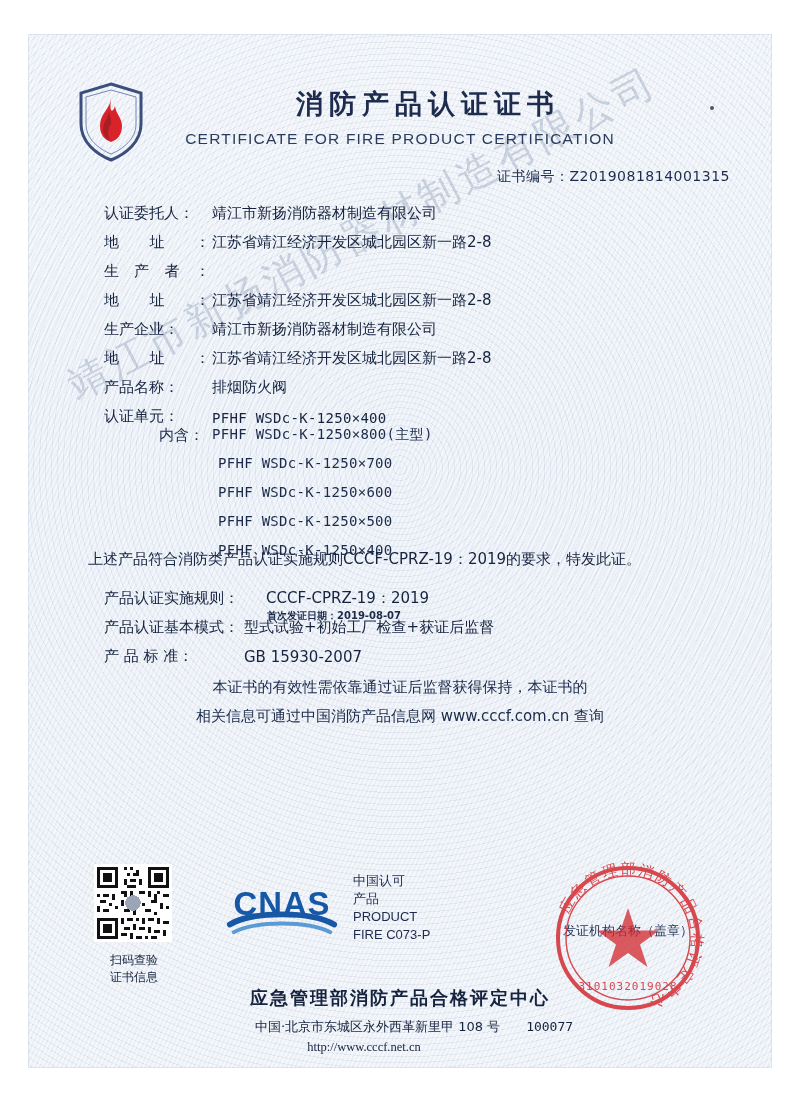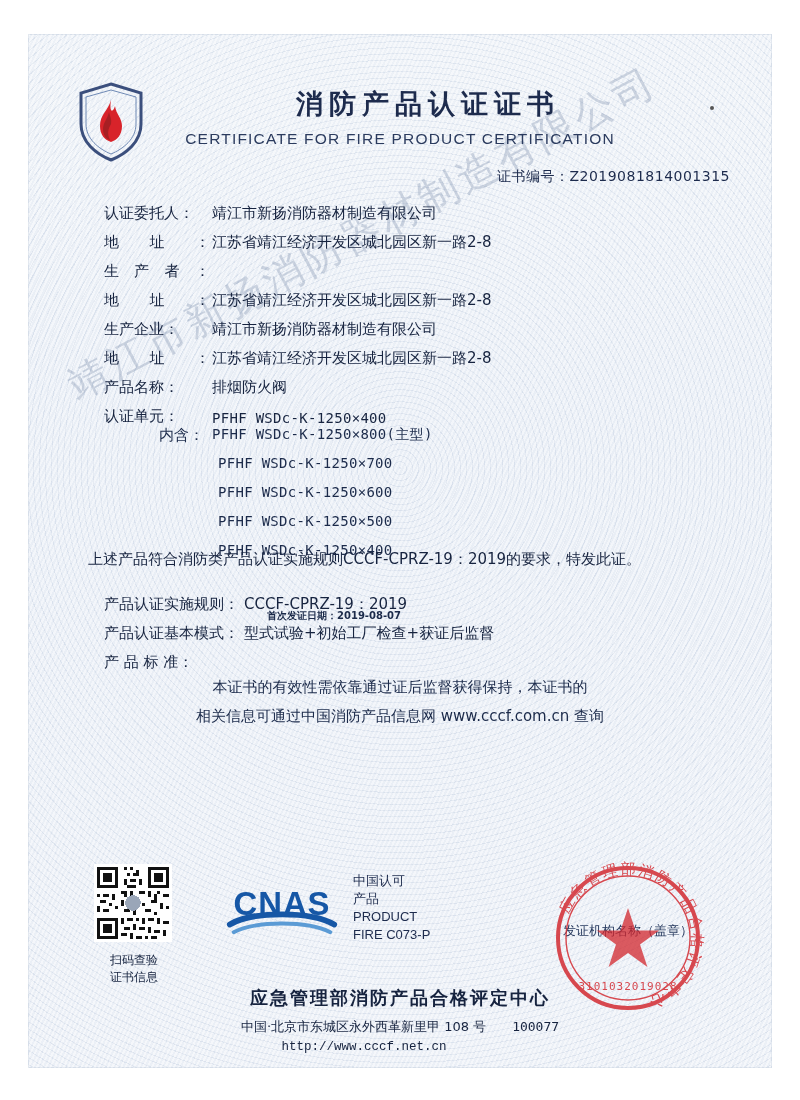--- a/index.html
+++ b/index.html
@@ -277,31 +277,32 @@
   }
   .addr {
     position: absolute;
     top: 984px;
     left: 0;
     width: 744px;
     text-align: center;
     font-size: 13px;
     color: #16233f;
     font-family: "DejaVu Sans", sans-serif;
+    padding-left: 14px;
   }
   .addr .zip { display:inline-block; margin-left: 26px; font-family: "DejaVu Sans Mono", monospace;}
   .site {
     position: absolute;
     top: 1006px;
     left: 0;
     width: 672px;
     text-align: center;
     font-size: 12.5px;
     color: #16233f;
-    font-family: Liberation Mono, monospace;
+    font-family: Liberation Serif, serif;
   }
 </style>
 </head>
 <body>
 
 <div class="sheet">
 
   <div class="watermark">靖江市新扬消防器材制造有限公司</div>
 
   <div class="inner">
@@ -382,30 +383,31 @@
 
       <div class="sub-row">
         <div class="lbl"><span>内含</span><span class="colon">：</span></div>
         <div class="sub-val">PFHF  WSDc-K-1250×800(主型)</div>
       </div>
       <div class="indent-val">PFHF  WSDc-K-1250×700</div>
       <div class="indent-val">PFHF  WSDc-K-1250×600</div>
       <div class="indent-val">PFHF  WSDc-K-1250×500</div>
       <div class="indent-val">PFHF  WSDc-K-1250×400</div>
 
-      <div class="row" style="margin-top:14px;">
+      <div class="row" style="margin-top:8px;gap:22px;">
         <div class="lbl" style="width:140px;flex:0 0 140px;"><span>产品认证实施规则</span><span class="colon">：</span></div>
         <div class="val">CCCF-CPRZ-19：2019</div>
       </div>
       <div class="row">
         <div class="lbl" style="width:140px;flex:0 0 140px;"><span>产品认证基本模式</span><span class="colon">：</span></div>
         <div class="val">型式试验+初始工厂检查+获证后监督</div>
       </div>
       <div class="row">
         <div class="lbl" style="width:140px;flex:0 0 140px;"><span>产 品 标 准</span><span class="colon">：</span></div>
+        <div class="val">GB 15930-2007</div>
       </div>
     </div>
 
     <div class="statement">上述产品符合消防类产品认证实施规则CCCF-CPRZ-19：2019的要求，特发此证。</div>
 
     <div class="dates-first">
       <span>首次发证日期：</span><span>2019-08-07</span>
     </div>
 
 

